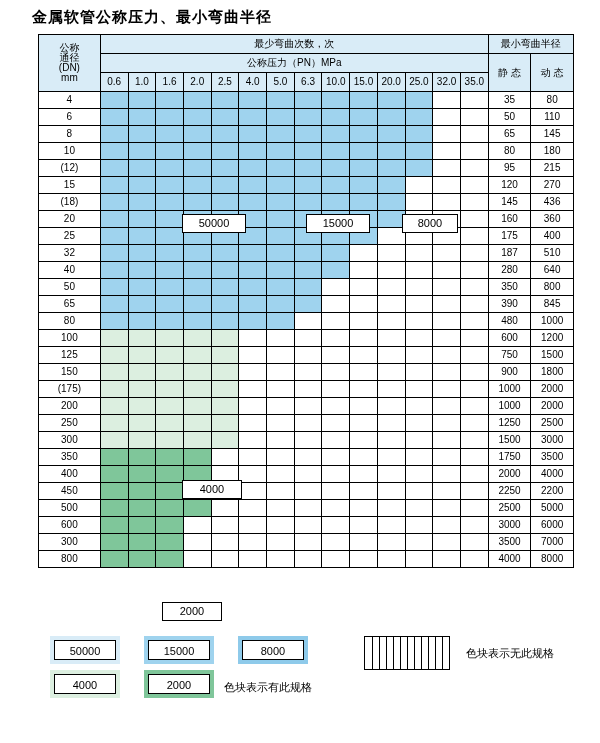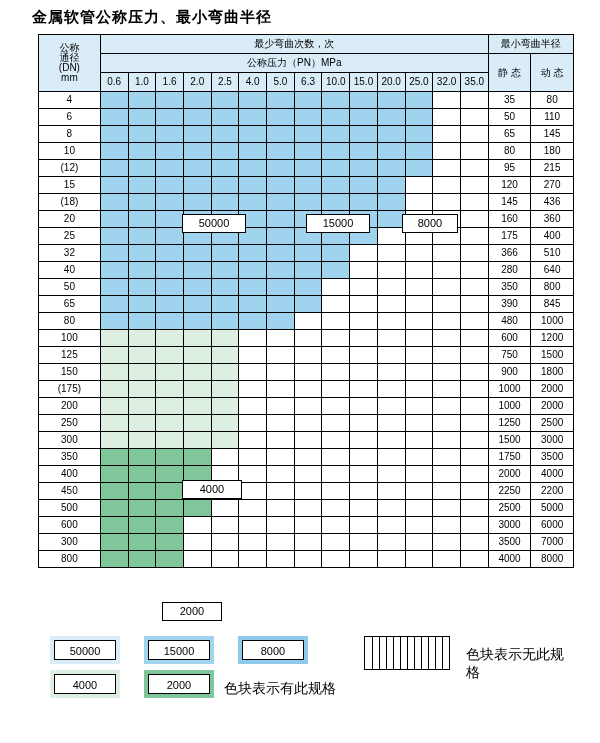--- a/index.html
+++ b/index.html
@@ -83,21 +83,21 @@
   .hatch-box{
     position:absolute;
     width:86px;height:34px;
     border:1px solid #000;
     background:#fff;
     box-sizing:border-box;
   }
   .hatch-box i{
     position:absolute;top:0;bottom:0;width:1px;background:#000;
   }
-  .lg-caption{position:absolute;font-size:14px;}
+  .lg-caption{position:absolute;font-size:11px;}
 </style>
 </head>
 <body>
 
 <div id="title">金属软管公称压力、最小弯曲半径</div>
 
 <div id="table-wrap">
   <table class="main">
     <colgroup>
       <col style="width:58px">
@@ -319,21 +319,21 @@
           <td class="cell c-blue"></td>
           <td class="cell c-blue"></td>
           <td class="cell c-blue"></td>
           <td class="cell c-blue"></td>
           <td class="cell c-blue"></td>
           <td class="cell c-white"></td>
           <td class="cell c-white"></td>
           <td class="cell c-white"></td>
           <td class="cell c-white"></td>
           <td class="cell c-white"></td>
-          <td class="cell">366</td>
+          <td class="cell">187</td>
           <td class="cell">510</td>
         </tr>
         <tr>
           <td class="rowlabel">40</td>
           <td class="cell c-blue"></td>
           <td class="cell c-blue"></td>
           <td class="cell c-blue"></td>
           <td class="cell c-blue"></td>
           <td class="cell c-blue"></td>
           <td class="cell c-blue"></td>

